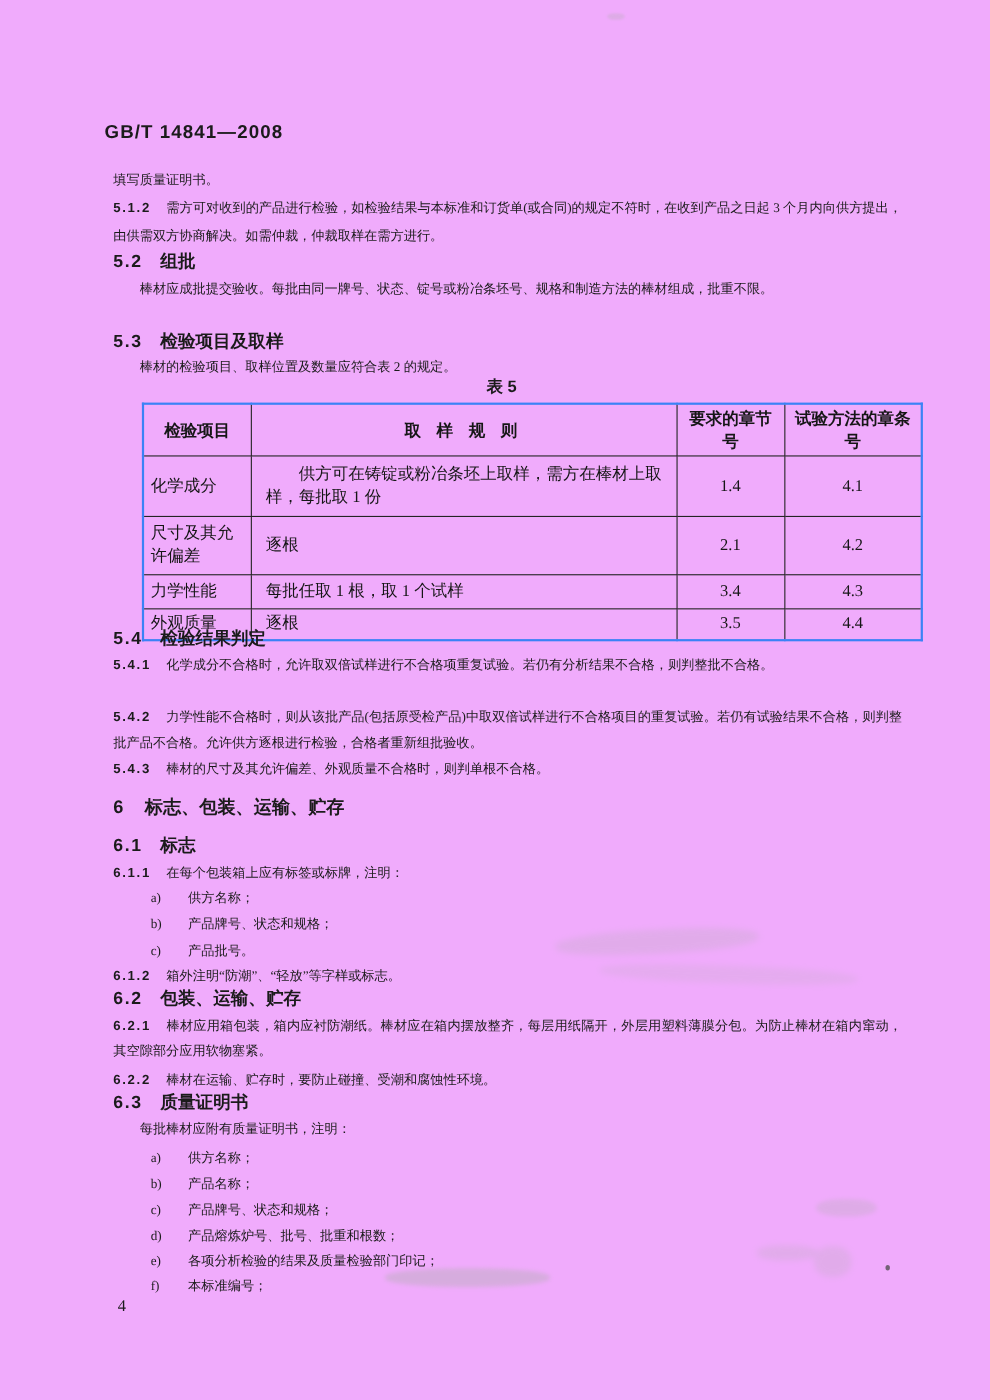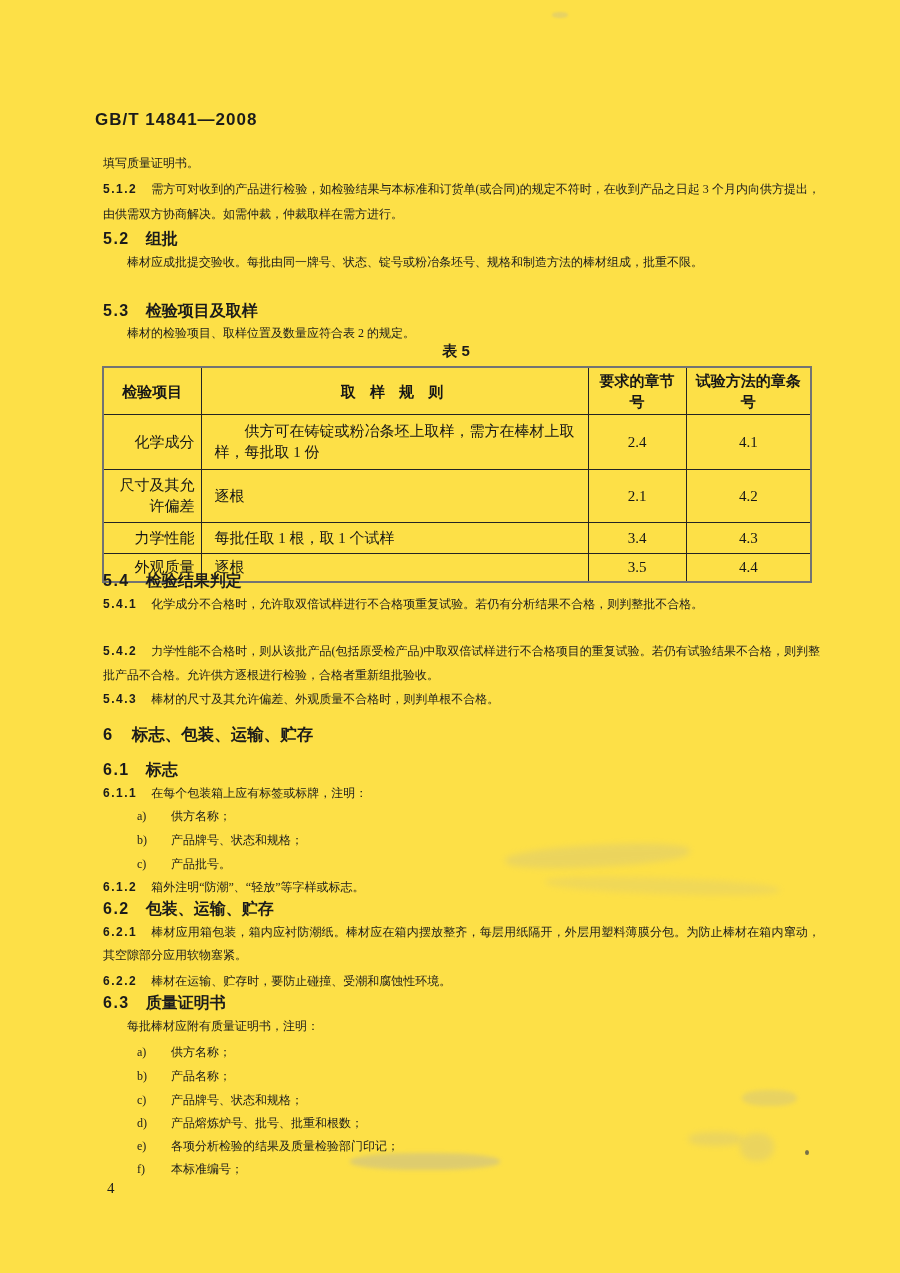--- a/index.html
+++ b/index.html
@@ -1,18 +1,18 @@
 <!DOCTYPE html>
 <html><head>
 <meta charset="utf-8">
 <style>
   html,body { margin:0; padding:0; background:#ffffff; }
   .page {
     position:relative; width:900px; height:1273px;
-    background:#fde047; overflow:hidden;
+    background:#f0abfc; overflow:hidden;
     font-family:"Liberation Serif", serif;
     color:#1b1b1b;
   }
   .abs { position:absolute; left:103px; width:717px; font-size:12px; line-height:24px; }
   .justify { text-align:justify; text-justify:inter-ideograph; }
 
   .doc-header {
     position:absolute; left:95px; top:110px;
     font-family:"Liberation Sans", sans-serif;
     font-weight:bold; font-size:17px; letter-spacing:1px;
@@ -36,31 +36,31 @@
   .tbl-caption {
     position:absolute; left:102px; top:342px; width:708px;
     text-align:center; font-family:"Liberation Sans", sans-serif;
     font-weight:bold; font-size:15px;
   }
   table.t5 {
     position:absolute; left:102px; top:366px; width:708px;
     border-collapse:collapse; font-size:15px; color:#161616;
     table-layout:fixed;
   }
-  .t5 { border:2px solid #737373; }
+  .t5 { border:2px solid #3b82f6;margin-left:27px; }
   .t5 th, .t5 td { border:1px solid #242424; padding:2px 6px; line-height:21px; }
   .t5 thead th {
     font-family:"Liberation Sans", sans-serif; font-weight:bold;
     height:28px; text-align:center; font-size:15px;
   }
   .t5 .col-item  { width:98px; }
   .t5 .col-rule  { width:387px; }
   .t5 .col-req   { width:98px; }
   .t5 .col-meth  { width:125px; }
-  .t5 td.c-item { text-align:right; }
+  .t5 td.c-item { text-align:left; }
   .t5 td.c-rule { text-align:left; padding-left:13px; padding-right:10px; }
   .t5 td.c-rule .rule-text { display:block; text-indent:2em; }
   .t5 td.c-num  { text-align:center; }
   .th-spread { letter-spacing:5px; }
 
   .page-number { position:absolute; left:107px; top:1180px; font-size:15px; }
 
   
   .artifact { position:absolute; background:#aeaeae; border-radius:45%; filter:blur(3px); }
   .a-top    { left:552px; top:12px;  width:16px; height:6px;  opacity:.28; filter:blur(1px); }
@@ -113,21 +113,21 @@
         <th>要求的章节号</th>
         <th>试验方法的章条号</th>
       </tr>
     </thead>
     <tbody>
       <tr style="height:55px;">
         <td class="c-item">化学成分</td>
         <td class="c-rule">
             <span class="rule-text">供方可在铸锭或粉冶条坯上取样，需方在棒材上取样，每批取 1 份</span>
           </td>
-        <td class="c-num">2.4</td>
+        <td class="c-num">1.4</td>
         <td class="c-num">4.1</td>
       </tr>
       <tr style="height:53px;">
         <td class="c-item">尺寸及其允许偏差</td>
         <td class="c-rule">逐根</td>
         <td class="c-num">2.1</td>
         <td class="c-num">4.2</td>
       </tr>
       <tr style="height:31px;">
         <td class="c-item">力学性能</td>

